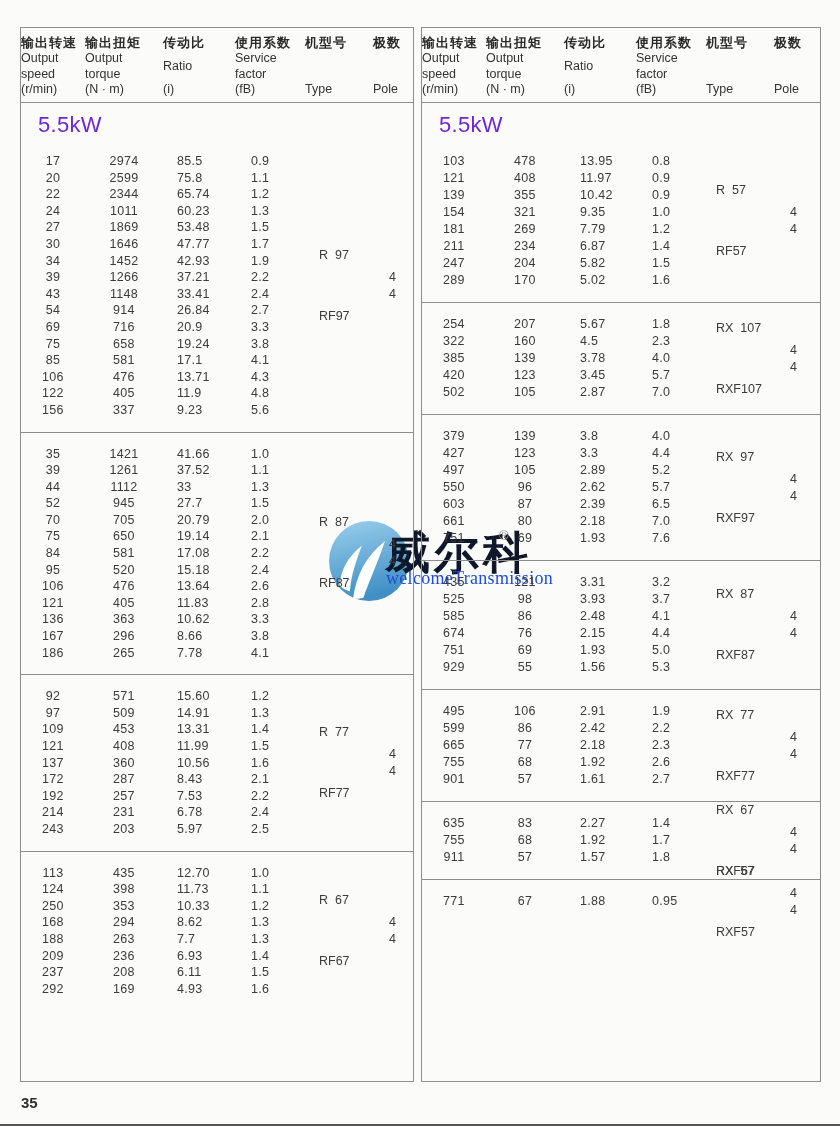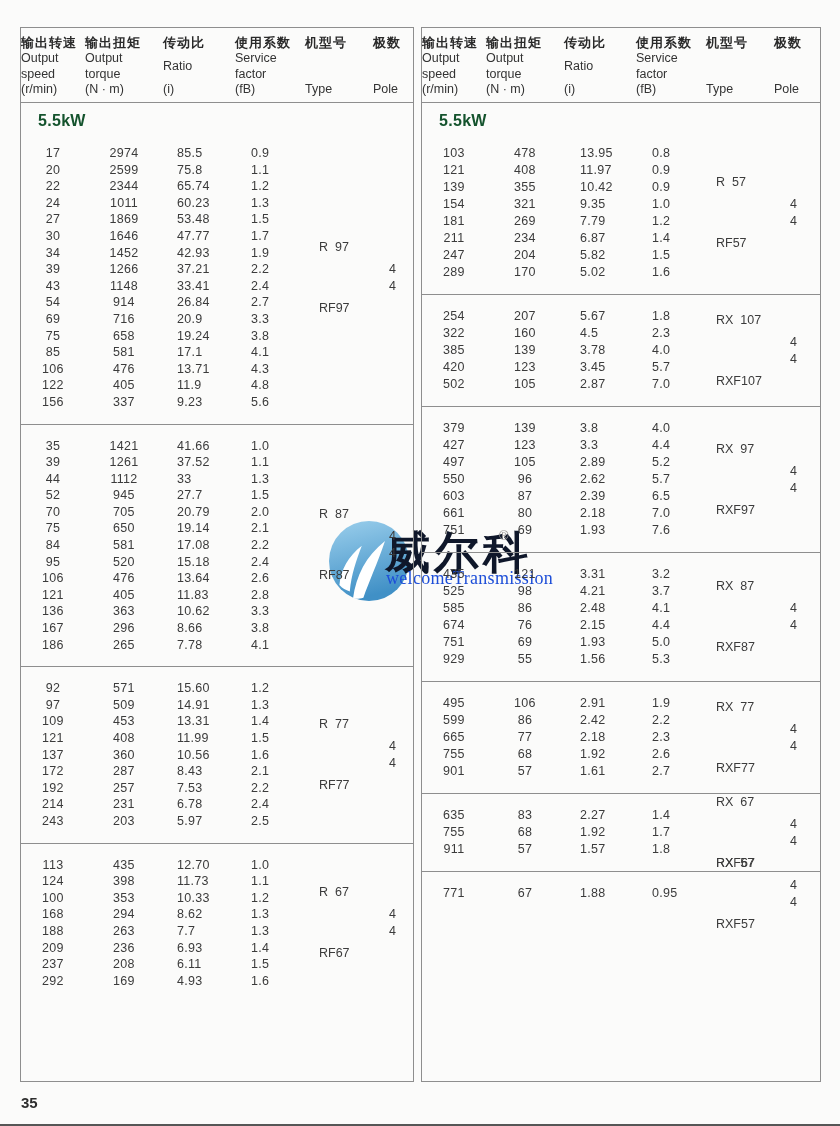--- a/index.html
+++ b/index.html
@@ -29,21 +29,21 @@
     height:75px;box-sizing:border-box;border-bottom:1.5px solid #8e8e8e;
     display:grid;grid-template-columns:64px 78px 72px 70px 68px 1fr;
     padding-top:7px;
   }
   .hcell{display:flex;flex-direction:column;align-items:flex-start;height:64px;text-align:center;}
   .hcn{font-size:13px;font-weight:bold;color:#2a2a2a;letter-spacing:1px;line-height:16px;white-space:nowrap;}
   .hen{font-size:12.5px;line-height:15.5px;color:#333;white-space:nowrap;}
   .hmid{margin-top:8px;}
   .hbottom{margin-top:auto;padding-bottom:2px;}
   
-  .power{font-size:16px;font-weight:bold;color:#14532d;margin:9px 0 2px 17px;letter-spacing:0.3px;}
+  .power{font-size:22px;font-weight:normal;color:#6d28d9;margin:9px 0 2px 17px;letter-spacing:0.3px;}
   
   .block{position:relative;padding:13px 0;}
   .block + .block{border-top:1px solid #8e8e8e;}
   .row{display:flex;}
   .t-left .row{height:16.6px;line-height:16.6px;align-items:center;}
   .t-right .row{height:17px;line-height:17px;}
   .cell{font-size:12.5px;color:#3b3b3b;letter-spacing:0.3px;box-sizing:border-box;}
   .cell.speed{width:64px;text-align:center;}
   .cell.torque{width:78px;text-align:center;}
   .cell.ratio{width:72px;padding-left:14px;}
@@ -392,21 +392,21 @@
             <span class="cell ratio">12.70</span>
             <span class="cell fb">1.0</span>
           </div>
           <div class="row">
             <span class="cell speed">124</span>
             <span class="cell torque">398</span>
             <span class="cell ratio">11.73</span>
             <span class="cell fb">1.1</span>
           </div>
           <div class="row">
-            <span class="cell speed">100</span>
+            <span class="cell speed">250</span>
             <span class="cell torque">353</span>
             <span class="cell ratio">10.33</span>
             <span class="cell fb">1.2</span>
           </div>
           <div class="row">
             <span class="cell speed">168</span>
             <span class="cell torque">294</span>
             <span class="cell ratio">8.62</span>
             <span class="cell fb">1.3</span>
           </div>
@@ -643,21 +643,21 @@
         <div>
           <div class="row">
             <span class="cell speed">435</span>
             <span class="cell torque">121</span>
             <span class="cell ratio">3.31</span>
             <span class="cell fb">3.2</span>
           </div>
           <div class="row">
             <span class="cell speed">525</span>
             <span class="cell torque">98</span>
-            <span class="cell ratio">4.21</span>
+            <span class="cell ratio">3.93</span>
             <span class="cell fb">3.7</span>
           </div>
           <div class="row">
             <span class="cell speed">585</span>
             <span class="cell torque">86</span>
             <span class="cell ratio">2.48</span>
             <span class="cell fb">4.1</span>
           </div>
           <div class="row">
             <span class="cell speed">674</span>

